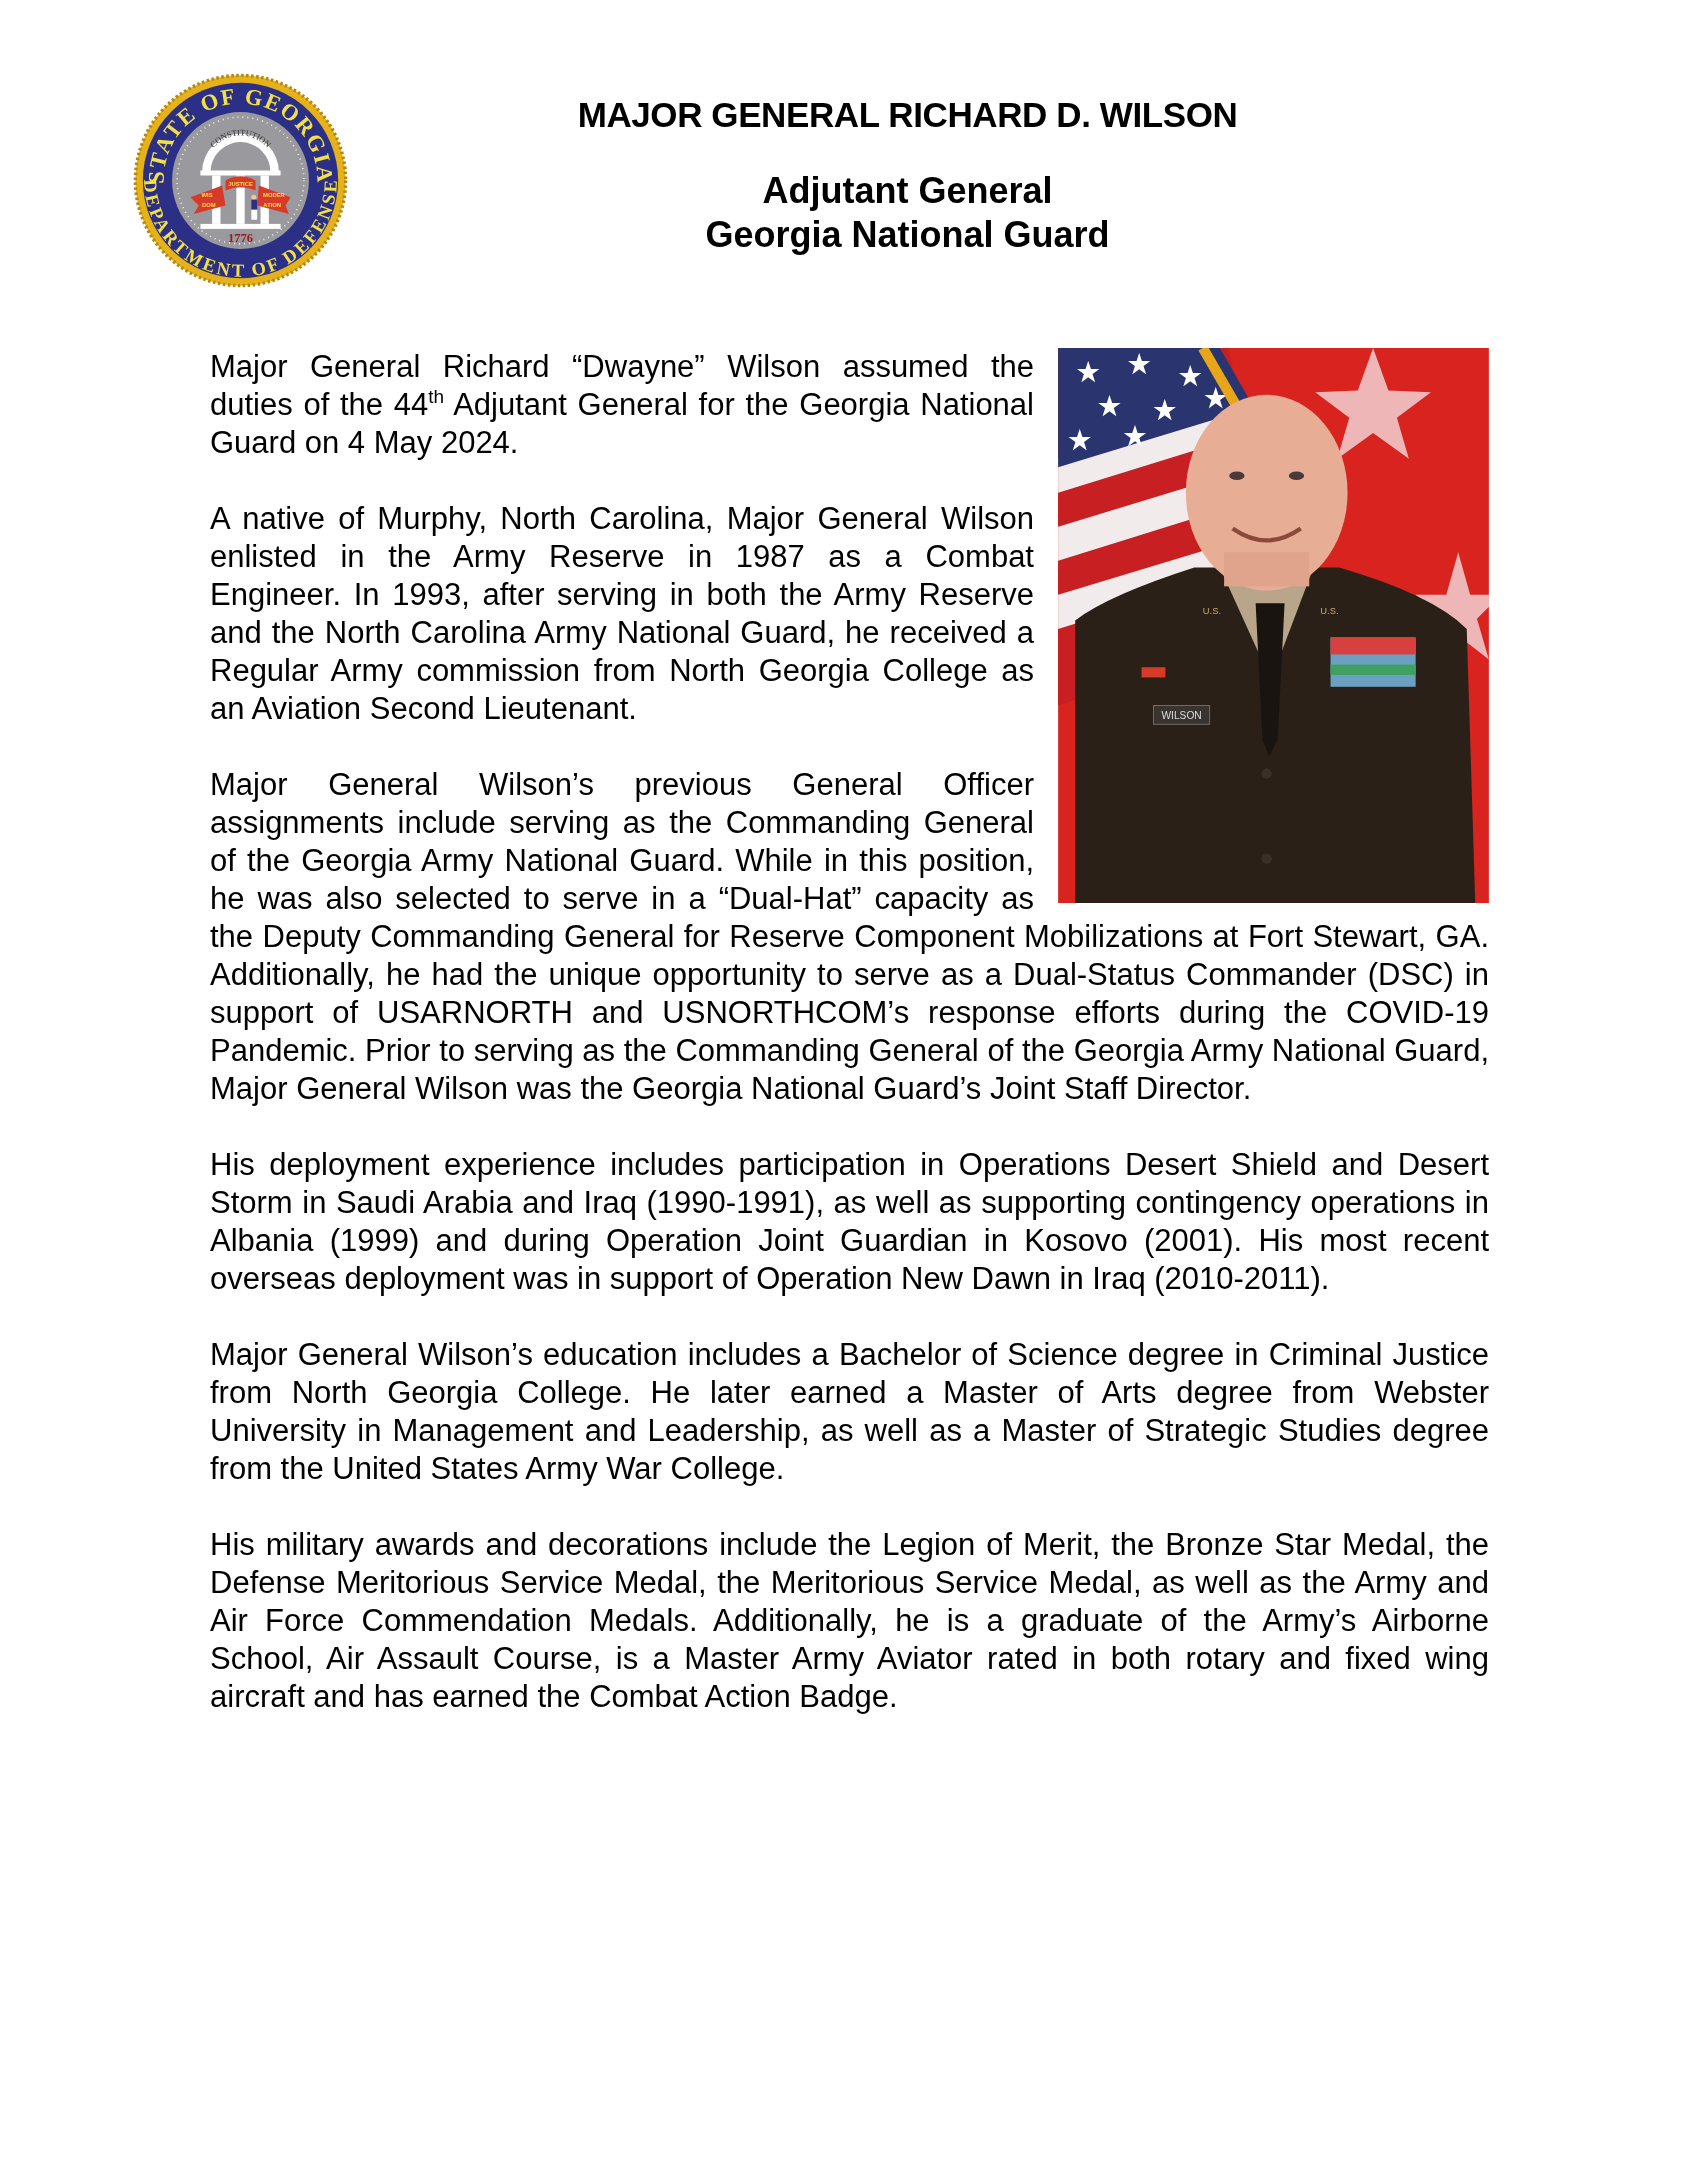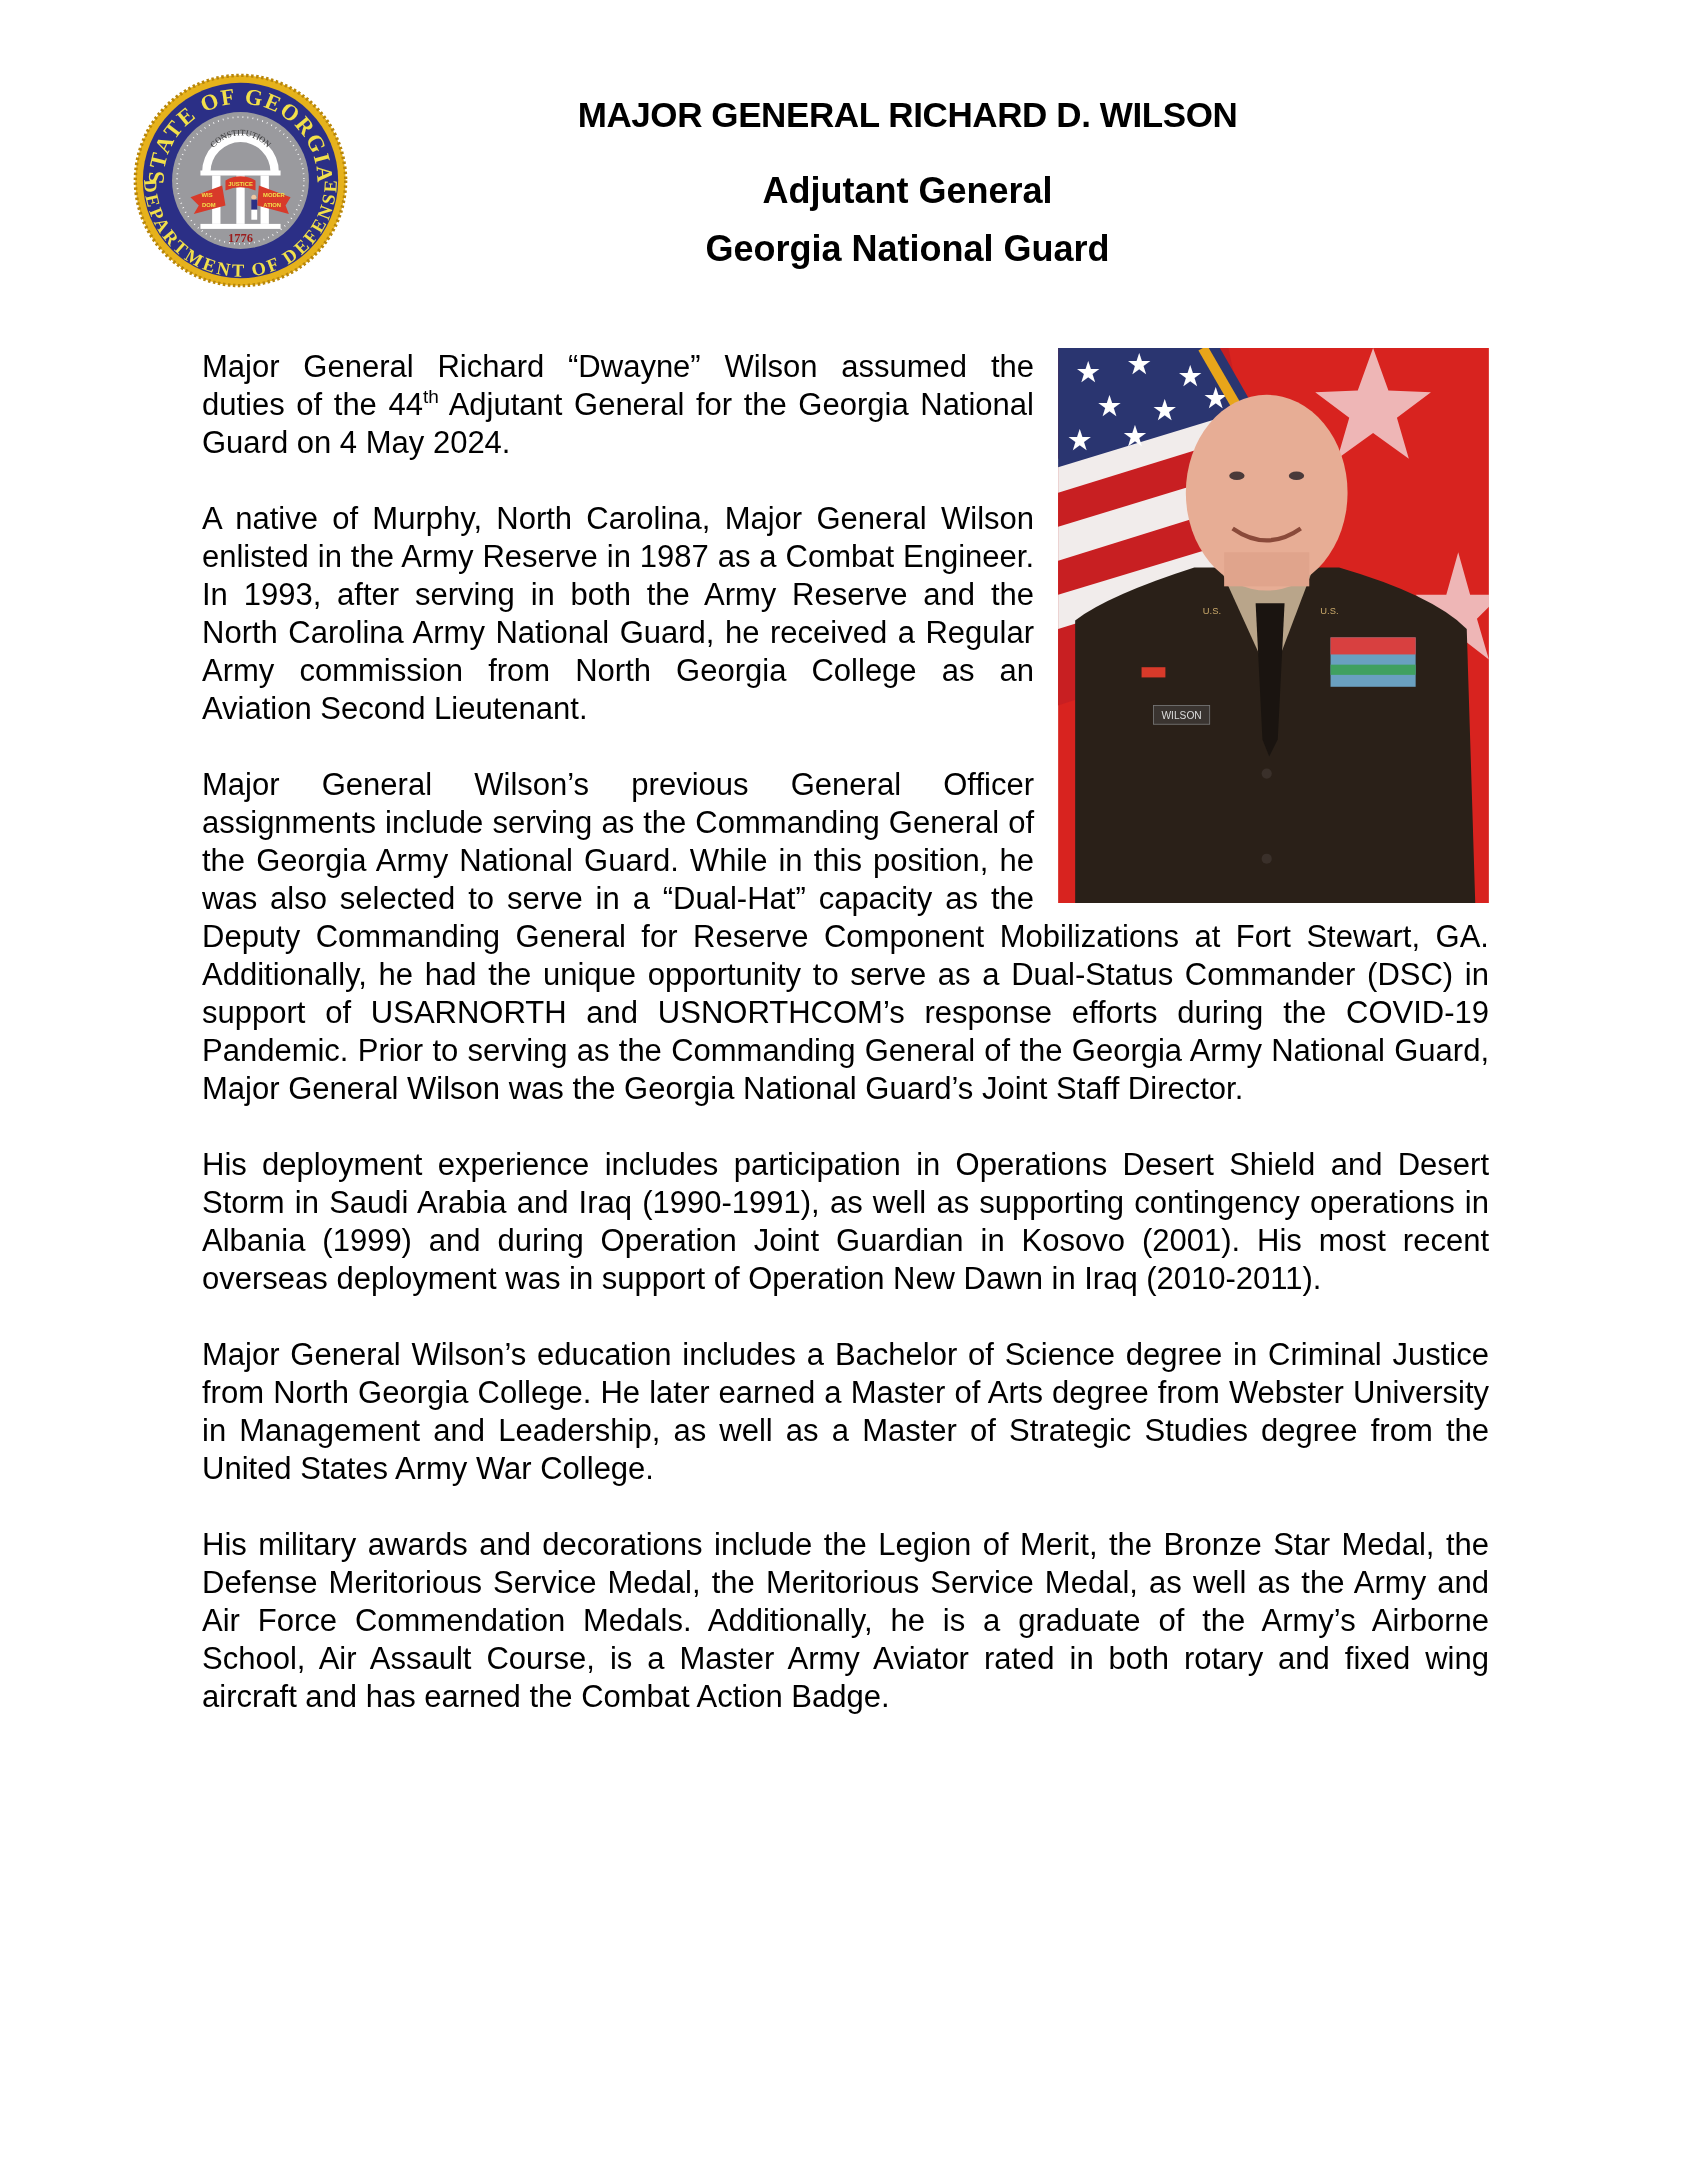--- a/index.html
+++ b/index.html
@@ -2,23 +2,23 @@
 <html style="font-size:13.6px"><head>
 <meta charset="utf-8">
 <style>
   html, body { margin: 0; padding: 0; background: #ffffff; }
   body { width: 1685px; height: 2181px; position: relative; overflow: hidden;
          font-family: "Liberation Sans", sans-serif; color: #000; }
   .seal { position: absolute; left: 132px; top: 72px; width: 217px; height: 217px; }
   .title { position: absolute; left: 358px; width: 1099px; text-align: center; font-weight: bold; margin: 0; }
   .t1 { top: 95px; font-size: 35px; letter-spacing: -0.4px; }
   .t2 { top: 170px; font-size: 36px; }
-  .t3 { top: 228px; font-size: 36px; }
+  .t3 { top: 214px; font-size: 36px; }
   .body { position: absolute; left: 198px; width: 1291px; top: 348px; font-size: 31px; line-height: 38px; }
-  .body p { margin: 0 0 38px 4px; text-align: justify; }
+  .body p { margin: 0 0 38px 12px; text-align: justify; }
   .photo { float: right; width: 431px; height: 555px; margin: 0 0 0 24px; position: relative; overflow: hidden; }
   sup { font-size: 19px; line-height: 0; vertical-align: 12px; }
 </style>
 </head>
 <body>
 
 <svg class="seal" viewBox="0 0 260 260">
   <defs>
     <path id="topArc" d="M 38 130 A 92 92 0 0 1 222 130"></path>
     <path id="botArc" d="M 30 130 A 100 100 0 0 0 230 130"></path>

